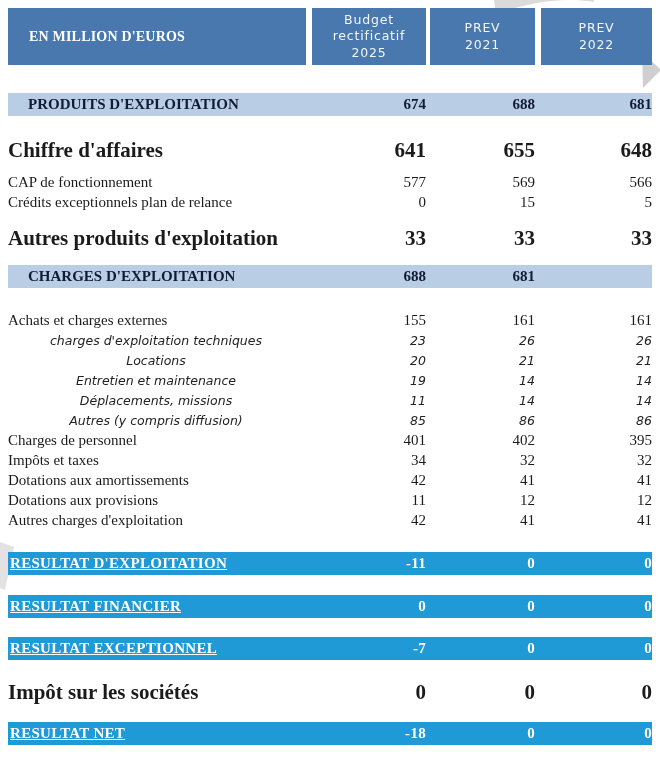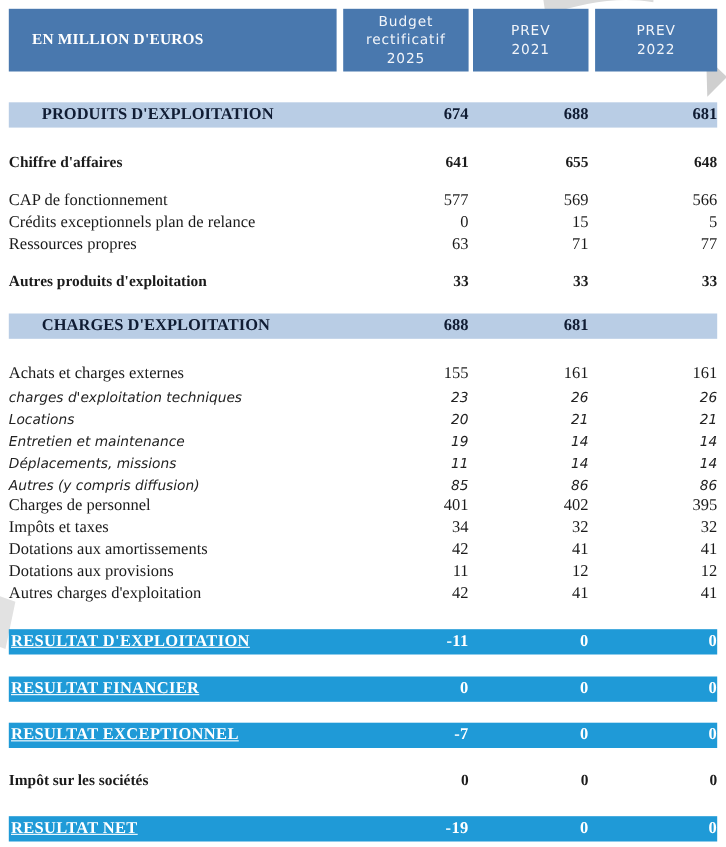--- a/index.html
+++ b/index.html
@@ -35,32 +35,32 @@
   .row {
     display: grid;
     grid-template-columns: 298px 120px 109px 117px;
     align-items: center;
     box-sizing: border-box;
   }
   .row .num { text-align: right; }
   .row .label { text-align: left; }
 
   .row.plain  { height: 20px; font-size: 15px; }
-  .row.bold   { height: 22px; font-size: 14px; font-weight: bold; }
+  .row.bold   { height: 22px; font-size: 21px; font-weight: bold; }
   .row.italic-sub {
     height: 20px; font-style: italic; font-size: 12.5px;
     font-family: "DejaVu Sans", sans-serif; color: #222222;
   }
-  .row.italic-sub .label { text-align: left; padding-right: 2px; }
+  .row.italic-sub .label { text-align: center; padding-right: 2px; }
 
   .row.band {
     height: 23px; background: #B9CDE5; font-weight: bold; font-size: 15px;
     color: #101c33;
   }
-  .row.band .label { padding-left: 6px; margin-left: 24px; }
+  .row.band .label { padding-left: 20px; }
 
   .row.banner {
     height: 23px; background: #1F9AD7; color: #ffffff; font-weight: bold;
     font-size: 15px; letter-spacing: 0.3px;
   }
   .row.banner .label { padding-left: 2px; text-decoration: underline; }
 
   
   .mt-28 { margin-top: 28px; }
   .mt-22 { margin-top: 22px; }
@@ -117,26 +117,20 @@
       <div class="num">566</div>
     </div>
 
     <div class="row plain">
       <div class="label">Crédits exceptionnels plan de relance</div>
       <div class="num">0</div>
       <div class="num">15</div>
       <div class="num">5</div>
     </div>
 
-    <div class="row plain">
-      <div class="label">Ressources propres</div>
-      <div class="num">63</div>
-      <div class="num">71</div>
-      <div class="num">77</div>
-    </div>
 
     <div class="row bold mt-14">
       <div class="label">Autres produits d'exploitation</div>
       <div class="num">33</div>
       <div class="num">33</div>
       <div class="num">33</div>
     </div>
 
     <div class="row band mt-17">
       <div class="label">CHARGES D'EXPLOITATION</div>
@@ -244,19 +238,19 @@
 
     <div class="row bold mt-20">
       <div class="label">Impôt sur les sociétés</div>
       <div class="num">0</div>
       <div class="num">0</div>
       <div class="num">0</div>
     </div>
 
     <div class="row banner mt-20">
       <div class="label">RESULTAT NET</div>
-      <div class="num">-19</div>
+      <div class="num">-18</div>
       <div class="num">0</div>
       <div class="num">0</div>
     </div>
 
   </div>
 </div>
 
 </body></html>

